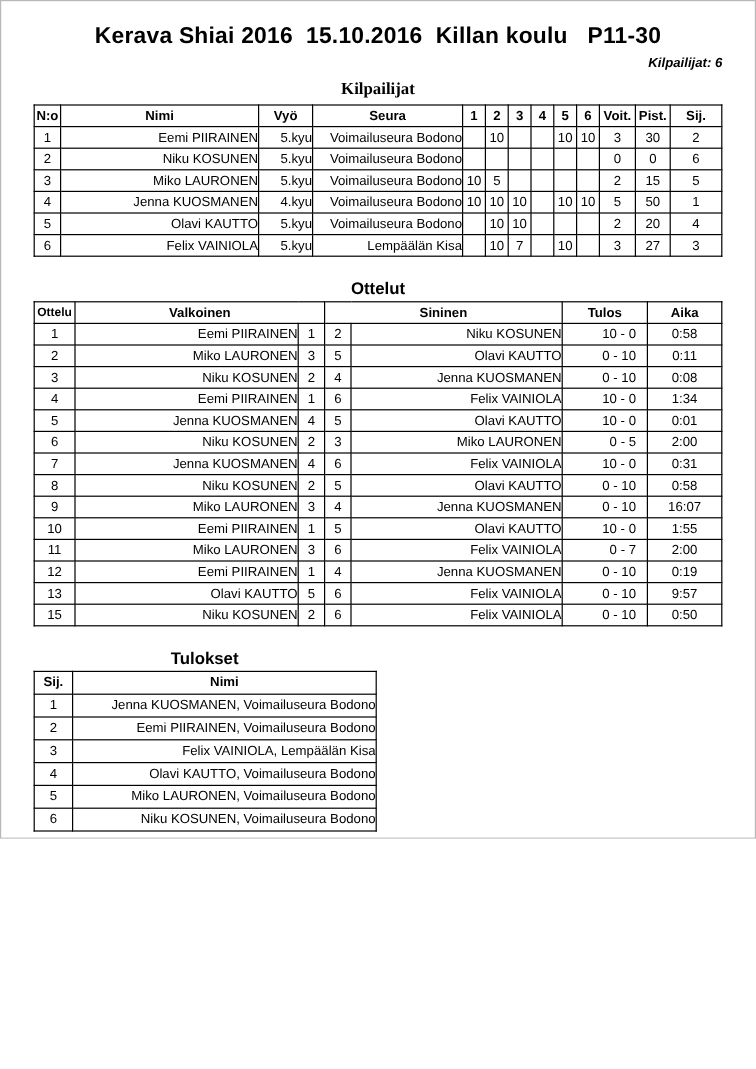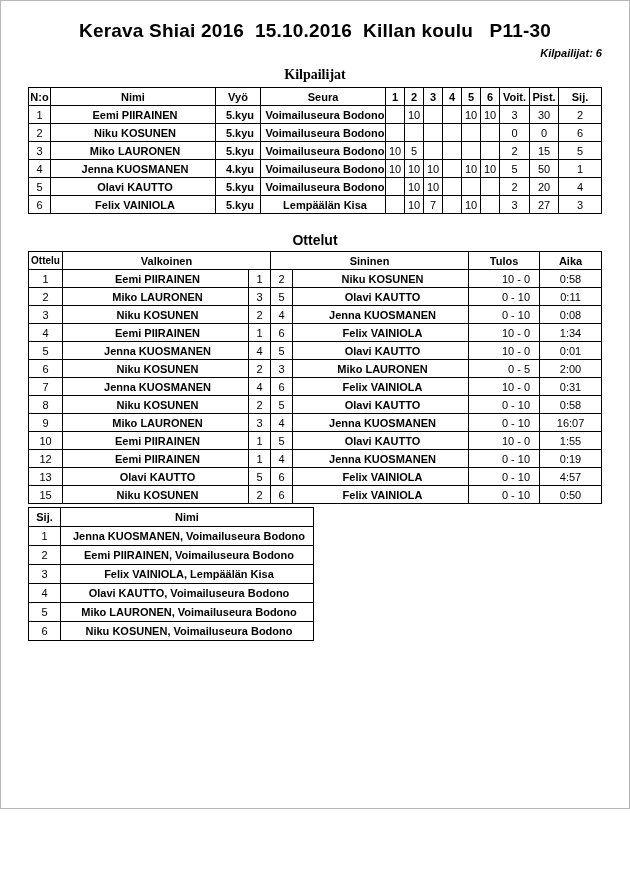--- a/index.html
+++ b/index.html
@@ -1,19 +1,19 @@
 <!DOCTYPE html>
 <html><head>
 <meta charset="utf-8">
 <style>
   * { box-sizing: border-box; }
   html, body { margin: 0; padding: 0; background: #ffffff; }
   body { font-family: "Liberation Sans", sans-serif; color: #000; }
   .page {
-    width: 630px; height: 809px; margin: 0 auto;
+    width: 630px; height: 699px; margin: 0 auto;
     padding: 20px 28px 0 28px;
     outline: 1px solid #b8b8b8; outline-offset: -1px;
     background: #fff; position: relative;
   }
   .title {
     text-align: center; font-size: 19px; font-weight: bold;
     white-space: pre; letter-spacing: 0.2px;
   }
   .comp-count { text-align: right; font-size: 11px; font-weight: bold; margin-top: 5px; font-style: italic; }
   .section-title { text-align: center; font-size: 14px; font-weight: bold; }
@@ -22,21 +22,21 @@
   .h-results-wrap { margin-top: 18px; width: 285px; }
 
   table { border-collapse: collapse; table-layout: fixed; border-radius: 20px; }
   td, th {
     border: 1px solid #000; font-size: 11px; padding: 0;
     height: 18px; vertical-align: middle;
     overflow: hidden; white-space: nowrap;
   }
   th { font-weight: bold; text-align: center; }
   th.th-s { font-size: 10px; margin-left: 40px; }
-  td.l { text-align: center; padding-left: 4px; font-weight: bold; }
+  td.l { text-align: right; padding-left: 4px; }
   td.c { text-align: center; }
   td.r { text-align: right; padding-right: 9px; }
 
   .competitors { width: 573px; margin-top: 4px; }
   .matches     { width: 573px; margin-top: 3px; }
   .results     { width: 285px; margin-top: 3px; }
   .results td, .results th { height: 19px; }
 </style>
 </head>
 <body>
@@ -279,49 +279,61 @@
         <tr>
           <td class="c">10</td>
           <td class="l">Eemi PIIRAINEN</td>
           <td class="c">1</td>
           <td class="c">5</td>
           <td class="l">Olavi KAUTTO</td>
           <td class="r">10 - 0</td>
           <td class="c">1:55</td>
         </tr>
         <tr>
+          <td class="c">11</td>
+          <td class="l">Miko LAURONEN</td>
+          <td class="c">3</td>
+          <td class="c">6</td>
+          <td class="l">Felix VAINIOLA</td>
+          <td class="r">0 - 7</td>
+          <td class="c">2:00</td>
+        </tr>
+        <tr>
           <td class="c">12</td>
           <td class="l">Eemi PIIRAINEN</td>
           <td class="c">1</td>
           <td class="c">4</td>
           <td class="l">Jenna KUOSMANEN</td>
           <td class="r">0 - 10</td>
           <td class="c">0:19</td>
         </tr>
         <tr>
           <td class="c">13</td>
           <td class="l">Olavi KAUTTO</td>
           <td class="c">5</td>
           <td class="c">6</td>
           <td class="l">Felix VAINIOLA</td>
           <td class="r">0 - 10</td>
-          <td class="c">4:57</td>
+          <td class="c">9:57</td>
         </tr>
         <tr>
           <td class="c">15</td>
           <td class="l">Niku KOSUNEN</td>
           <td class="c">2</td>
           <td class="c">6</td>
           <td class="l">Felix VAINIOLA</td>
           <td class="r">0 - 10</td>
           <td class="c">0:50</td>
         </tr>
       </tbody>
   </table>
 
+  <div class="h-results-wrap">
+    <div class="section-title">Tulokset</div>
+  </div>
   <table class="results">
     <colgroup>
       <col style="width:32px">
         <col style="width:253px">
     </colgroup>
     <thead>
       <tr>
           <th>Sij.</th>
           <th>Nimi</th>
         </tr>

